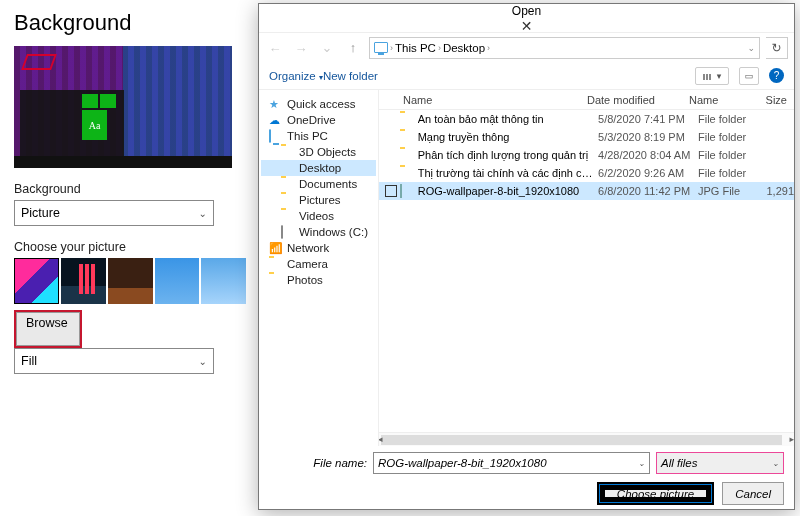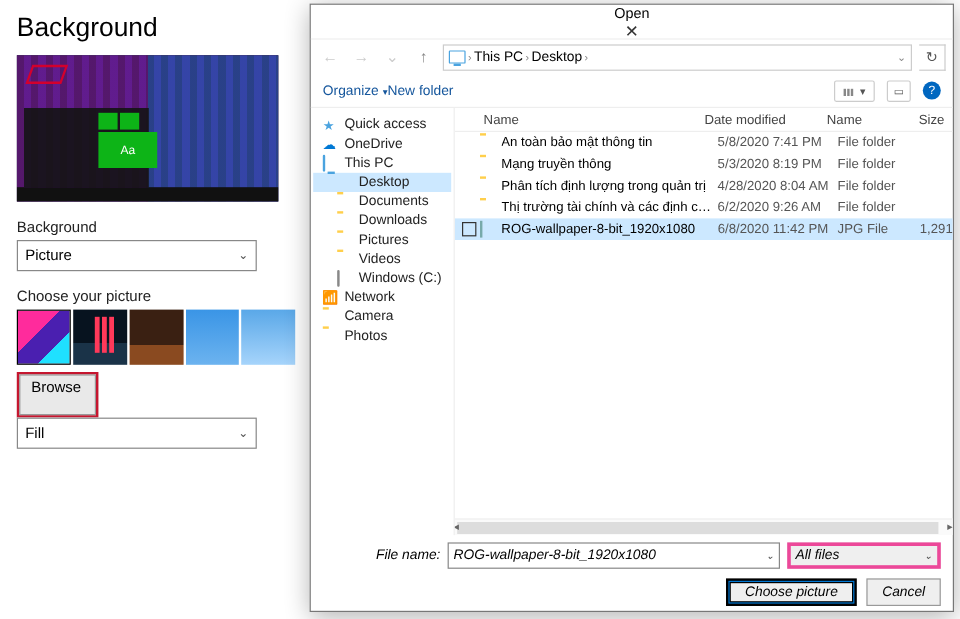--- a/index.html
+++ b/index.html
@@ -11,21 +11,21 @@
   .wall-preview { width: 218px; height: 122px; background:#1a0b33; position:relative; overflow:hidden; }
   
   .wall-preview::before { content:""; position:absolute; inset:0;
     background:
       linear-gradient(90deg, rgba(255,43,156,.2) 0 50%, rgba(40,200,255,.25) 50% 100%),
       repeating-linear-gradient(90deg,#2a1360 0 6px,#39188a 6px 12px);
   }
   .wall-preview .task { position:absolute; bottom:0; left:0; right:0; height:12px; background:#111; }
   .wall-preview .start { position:absolute; bottom:12px; left:6px; width:104px; height:66px; background:rgba(20,20,20,.9); }
   .wall-preview .tile { position:absolute; background:#0db417; }
-  .wall-preview .tile.a { left:68px; bottom:28px; width:49px; height:30px; display:flex;align-items:center;justify-content:center;color:#fff;font-size:10px;}
+  .wall-preview .tile.a { left:68px; bottom:28px; width:25px; height:30px; display:flex;align-items:center;justify-content:center;color:#fff;font-size:10px;font-family:Liberation Serif, serif;}
   .wall-preview .tile.b { left:68px; bottom:60px; width:16px; height:14px; }
   .wall-preview .tile.c { left:86px; bottom:60px; width:16px; height:14px; }
   .wall-preview .rog { position:absolute; top:8px; left:10px; width:30px; height:16px; }
   .wall-preview .rog::before{content:"";position:absolute;inset:0;border:2px solid #d3002d;transform:skewX(-20deg);}
   .label { font-size: 12.5px; margin: 14px 0 4px; color:#222;}
   .combo { width: 200px; height: 26px; border:1px solid #888; display:flex; align-items:center; padding:0 6px; font-size:12.5px; justify-content:space-between; background:#fff;}
   .combo .chev { font-size:10px; color:#555;}
   .thumbs { display:flex; gap:2px; margin-top:4px;}
   .thumb { width:50px; height:46px; background:#223; position:relative; overflow:hidden;}
   .thumb.t1{background: linear-gradient(135deg,#ff2b9c 0 40%,#4a1fb0 40% 70%,#1fe0ff 70%);border:1px solid #000;}
@@ -89,24 +89,24 @@
 
   .scroll-hint{height:14px;border-top:1px solid #eee;margin-top:auto;background:#fafafa;position:relative;}
   .scroll-hint::before{content:"";position:absolute;left:2px;top:2px;right:12px;height:10px;background:#ddd;}
   .scroll-hint .lar,.scroll-hint .rar{position:absolute;top:1px;font-size:9px;color:#666;}
   .scroll-hint .lar{left:-1px;} .scroll-hint .rar{right:0;}
 
   .dlg-bottom{padding:6px 10px 10px;font-style:italic;}
   .fn-row{display:flex;align-items:center;gap:6px;font-size:11.5px;margin-bottom:8px;}
   .fn-row .lbl{width:98px;text-align:right;}
   .fn-input{flex:1;height:22px;border:1px solid #888;padding:0 4px;font-size:11.5px;display:flex;align-items:center;justify-content:space-between;}
-  .filter{width:128px;height:22px;border:3px solid #ec4899;padding:0 4px;font-size:11.5px;display:flex;align-items:center;justify-content:space-between;background:#efefef;}
+  .filter{width:128px;height:22px;border:1px solid #ec4899;padding:0 4px;font-size:11.5px;display:flex;align-items:center;justify-content:space-between;background:#efefef;}
   .btn-row{display:flex;justify-content:flex-end;gap:8px;}
   .dlg-btn{height:23px;padding:0 12px;font-size:11.5px;border:1px solid #999;background:#efefef;display:flex;align-items:center;}
-  .dlg-btn.primary{border:4px solid #000000;outline:1px solid #0078d4;outline-offset:-3px;}
+  .dlg-btn.primary{border:8px solid #000000;outline:1px solid #0078d4;outline-offset:-3px;}
 
   .chk{width:12px;height:12px;border:1px solid #333;display:inline-block;margin-right:3px;}
   .blip{width:12px;height:8px;}
   .blip span{display:inline-block;width:2px;height:6px;background:#888;margin-right:1px;}
 </style>
 </head>
 <body>
 
 <div class="settings">
   <h1>Background</h1>
@@ -187,31 +187,31 @@
           <span>Quick access</span>
         </div>
         <div class="tree-item">
           <span class="tico ico-cloud">☁</span>
           <span>OneDrive</span>
         </div>
         <div class="tree-item">
           <span class="tico"><span class="ico-pc"></span></span>
           <span>This PC</span>
         </div>
+        <div class="tree-item l2">
+          <span class="tico"><span class="ico-folder"></span></span>
+          <span>3D Objects</span>
+        </div>
         <div class="tree-item l2 sel">
           <span class="tico"><span class="ico-desktop"></span></span>
           <span>Desktop</span>
         </div>
         <div class="tree-item l2">
           <span class="tico"><span class="ico-folder"></span></span>
           <span>Documents</span>
-        </div>
-        <div class="tree-item l2">
-          <span class="tico"><span class="ico-folder"></span></span>
-          <span>Downloads</span>
         </div>
         <div class="tree-item l2">
           <span class="tico"><span class="ico-folder"></span></span>
           <span>Pictures</span>
         </div>
         <div class="tree-item l2">
           <span class="tico"><span class="ico-folder"></span></span>
           <span>Videos</span>
         </div>
         <div class="tree-item l2">

